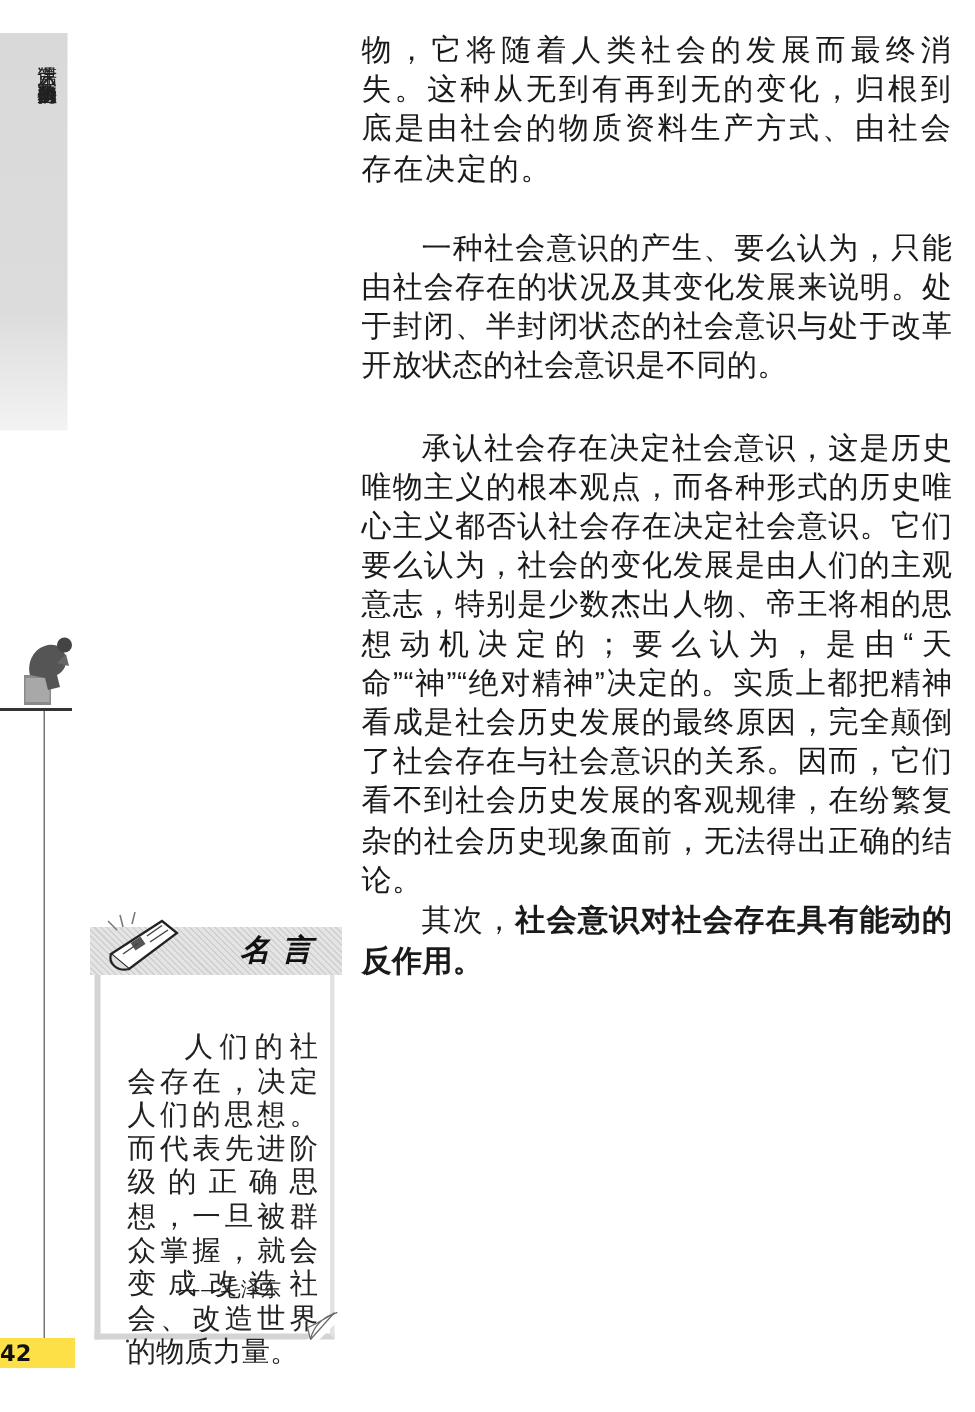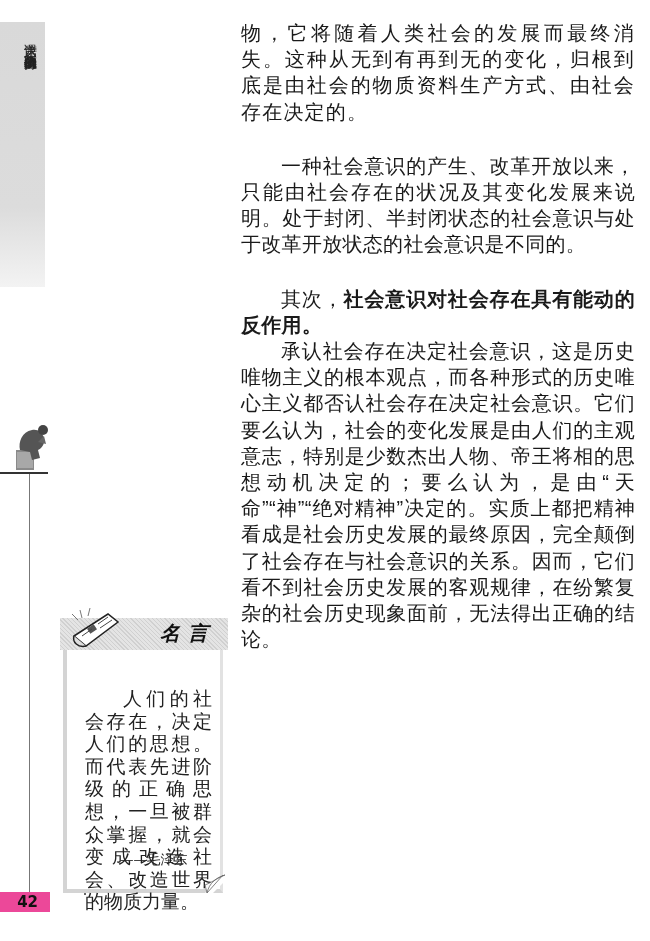--- a/index.html
+++ b/index.html
@@ -19,23 +19,23 @@
       writing-mode: vertical-rl; letter-spacing: 0px;
     }
     .chapter-label .gap { display: inline-block; height: 12px; }
     .thinker {
       position: absolute; left: 10px; top: 420px; width: 40px; height: 52px;
     }
     .h-rule { position: absolute; left: 0; top: 472px; width: 48px; height: 2px; background: #333; }
     .v-rule { position: absolute; left: 29px; top: 474px; width: 1px; height: 420px; background: #777; }
     .page-num-box {
       position: absolute; left: 0; top: 892px; width: 50px; height: 20px;
-      background: #ec4899;
+      background: #fde047;
       font-family: "DejaVu Sans", "Liberation Sans", sans-serif;
-      font-weight: bold; font-size: 15px; line-height: 20px; text-align: right;
+      font-weight: bold; font-size: 15px; line-height: 20px; text-align: left;
       padding-right: 12px; box-sizing: border-box; color: #111;
     }
     .dot { position: absolute; left: 84px; top: 893px; width: 2px; height: 2px; background: #333; border-radius: 1px; }
 
     .main {
       position: absolute; left: 241px; top: 20px; width: 394px;
       font-size: 20px; line-height: 26.2px; text-align: justify;
     }
     .para { margin: 0; }
     .para.indent { text-indent: 2em; }
@@ -88,23 +88,23 @@
   <rect x="7" y="32" width="16" height="16" fill="#a8a8a8"></rect>
   <path d="M10 30 C 8 22, 12 12, 22 10 C 28 9, 32 12, 34 18 C 35 24, 32 28, 28 30 L 30 38 L 22 40 L 20 32 Z" fill="#555"></path>
   <circle cx="33" cy="10" r="5" fill="#444"></circle>
   <path d="M28 22 L 34 16 L 36 24 Z" fill="#666"></path>
 </svg>
 <div class="h-rule"></div>
 <div class="v-rule"></div>
 
 <div class="main">
   <p class="para kai gap-after">物，它将随着人类社会的发展而最终消失。这种从无到有再到无的变化，归根到底是由社会的物质资料生产方式、由社会存在决定的。</p>
-  <p class="para indent song gap-after">一种社会意识的产生、改革开放以来，只能由社会存在的状况及其变化发展来说明。处于封闭、半封闭状态的社会意识与处于改革开放状态的社会意识是不同的。</p>
+  <p class="para indent song gap-after">一种社会意识的产生、要么认为，只能由社会存在的状况及其变化发展来说明。处于封闭、半封闭状态的社会意识与处于改革开放状态的社会意识是不同的。</p>
+  <p class="para indent song">承认社会存在决定社会意识，这是历史唯物主义的根本观点，而各种形式的历史唯心主义都否认社会存在决定社会意识。它们要么认为，社会的变化发展是由人们的主观意志，特别是少数杰出人物、帝王将相的思想动机决定的；要么认为，是由“天命”“神”“绝对精神”决定的。实质上都把精神看成是社会历史发展的最终原因，完全颠倒了社会存在与社会意识的关系。因而，它们看不到社会历史发展的客观规律，在纷繁复杂的社会历史现象面前，无法得出正确的结论。</p>
   <p class="para indent song"><span>其次，</span><span class="bold">社会意识对社会存在具有能动的反作用。</span></p>
-  <p class="para indent song">承认社会存在决定社会意识，这是历史唯物主义的根本观点，而各种形式的历史唯心主义都否认社会存在决定社会意识。它们要么认为，社会的变化发展是由人们的主观意志，特别是少数杰出人物、帝王将相的思想动机决定的；要么认为，是由“天命”“神”“绝对精神”决定的。实质上都把精神看成是社会历史发展的最终原因，完全颠倒了社会存在与社会意识的关系。因而，它们看不到社会历史发展的客观规律，在纷繁复杂的社会历史现象面前，无法得出正确的结论。</p>
 </div>
 
 <div class="quote-box"></div>
 <div class="quote-header">
   <span class="quote-header-title">名言</span>
 </div>
 <svg class="newspaper-icon" viewBox="0 0 58 42">
   <line x1="4" y1="6" x2="10" y2="12" stroke="#777" stroke-width="1"></line>
   <line x1="12" y1="2" x2="14" y2="10" stroke="#777" stroke-width="1"></line>
   <line x1="22" y1="0" x2="20" y2="8" stroke="#777" stroke-width="1"></line>

